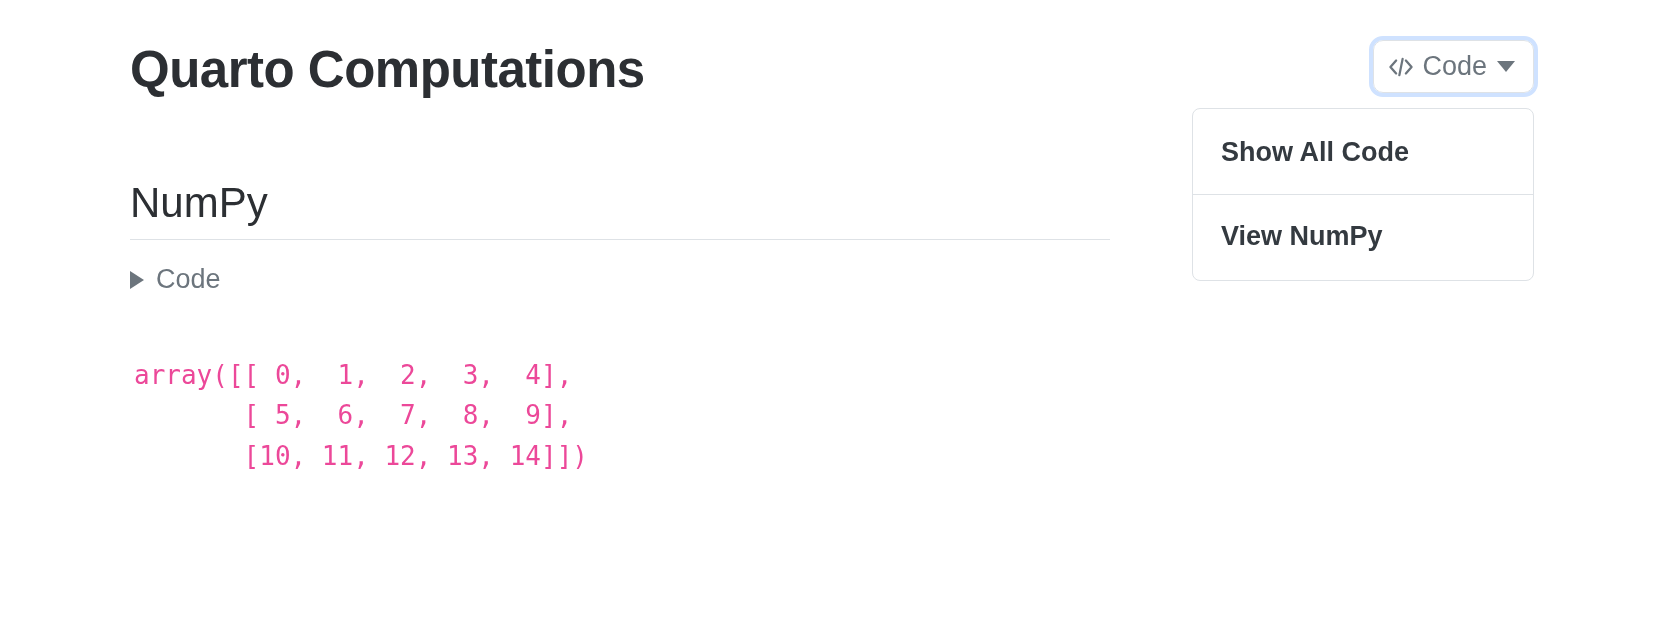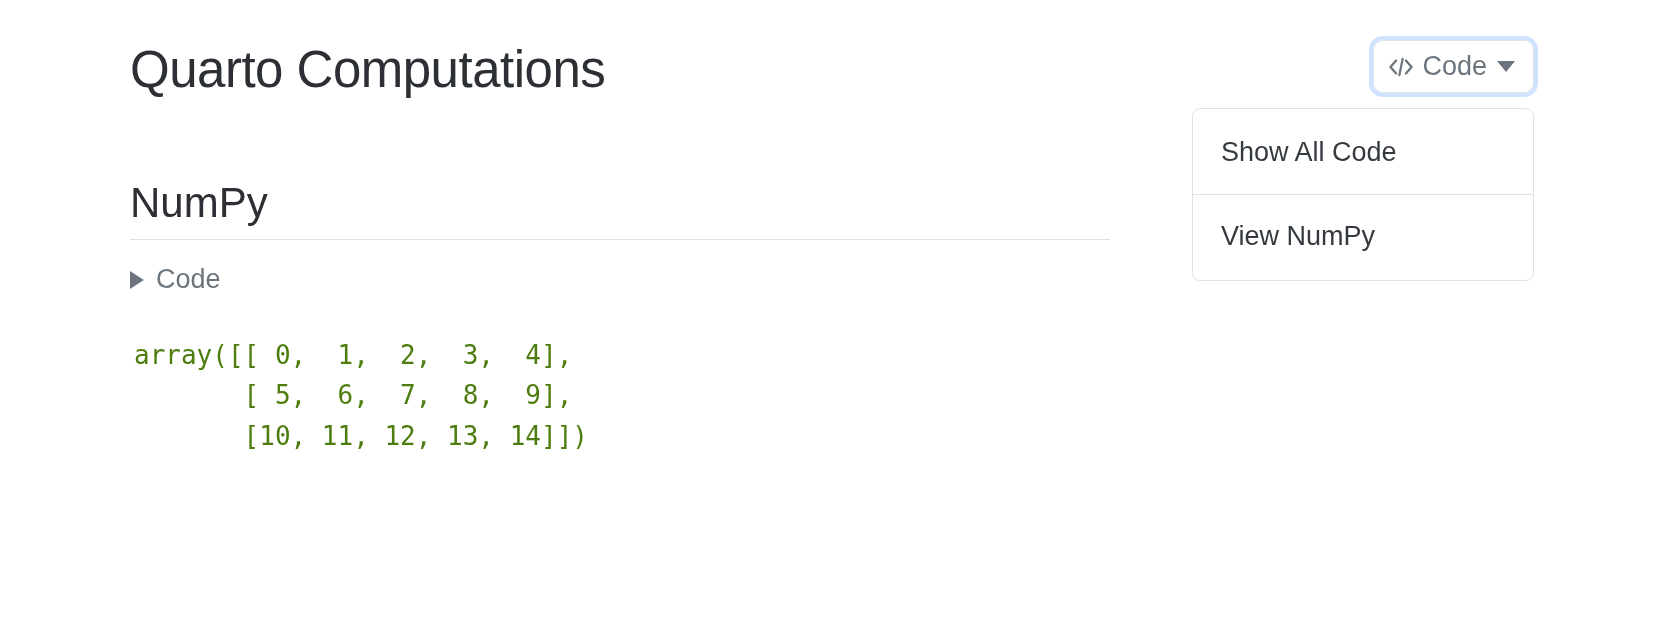--- a/index.html
+++ b/index.html
@@ -13,21 +13,21 @@
       padding: 40px 130px;
     }
     .header-row {
       display: flex;
       justify-content: space-between;
       align-items: flex-start;
       margin-bottom: 80px;
     }
     .page-title {
       font-size: 51px;
-      font-weight: 400;
+      font-weight: 700;
       color: #2c2f33;
       letter-spacing: -0.5px;
     }
     .code-tools-wrap {
       position: relative;
     }
     .code-button {
       display: inline-flex;
       align-items: center;
       gap: 8px;
@@ -60,20 +60,21 @@
     .dropdown-menu {
       position: absolute;
       top: 68px;
       right: 0;
       width: 342px;
       background: #ffffff;
       border: 1px solid #dee2e6;
       border-radius: 8px;
       padding: 16px 0;
       z-index: 10;
+      font-weight: bold;
     }
     .dropdown-item {
       padding: 12px 28px;
       font-size: 27px;
       color: #343a40;
       cursor: pointer;
       white-space: nowrap;
     }
     .dropdown-divider {
       height: 1px;
@@ -105,23 +106,24 @@
       border-left: 14px solid #6c757d;
     }
     .code-fold-label {
       font-size: 27px;
       color: #6c757d;
     }
     .output-block {
       font-family: ui-monospace, SFMono-Regular, Menlo, Monaco, Consolas, monospace;
       font-size: 26px;
       line-height: 1.55;
-      color: #4d7c0f;
+      color: #ec4899;
       white-space: pre;
       padding-left: 4px;
+      margin-top: 20px;
     }
   </style>
 </head>
 <body>
 
 
 
 <div class="header-row">
   <h1 class="page-title">Quarto Computations</h1>
   <div class="code-tools-wrap">

